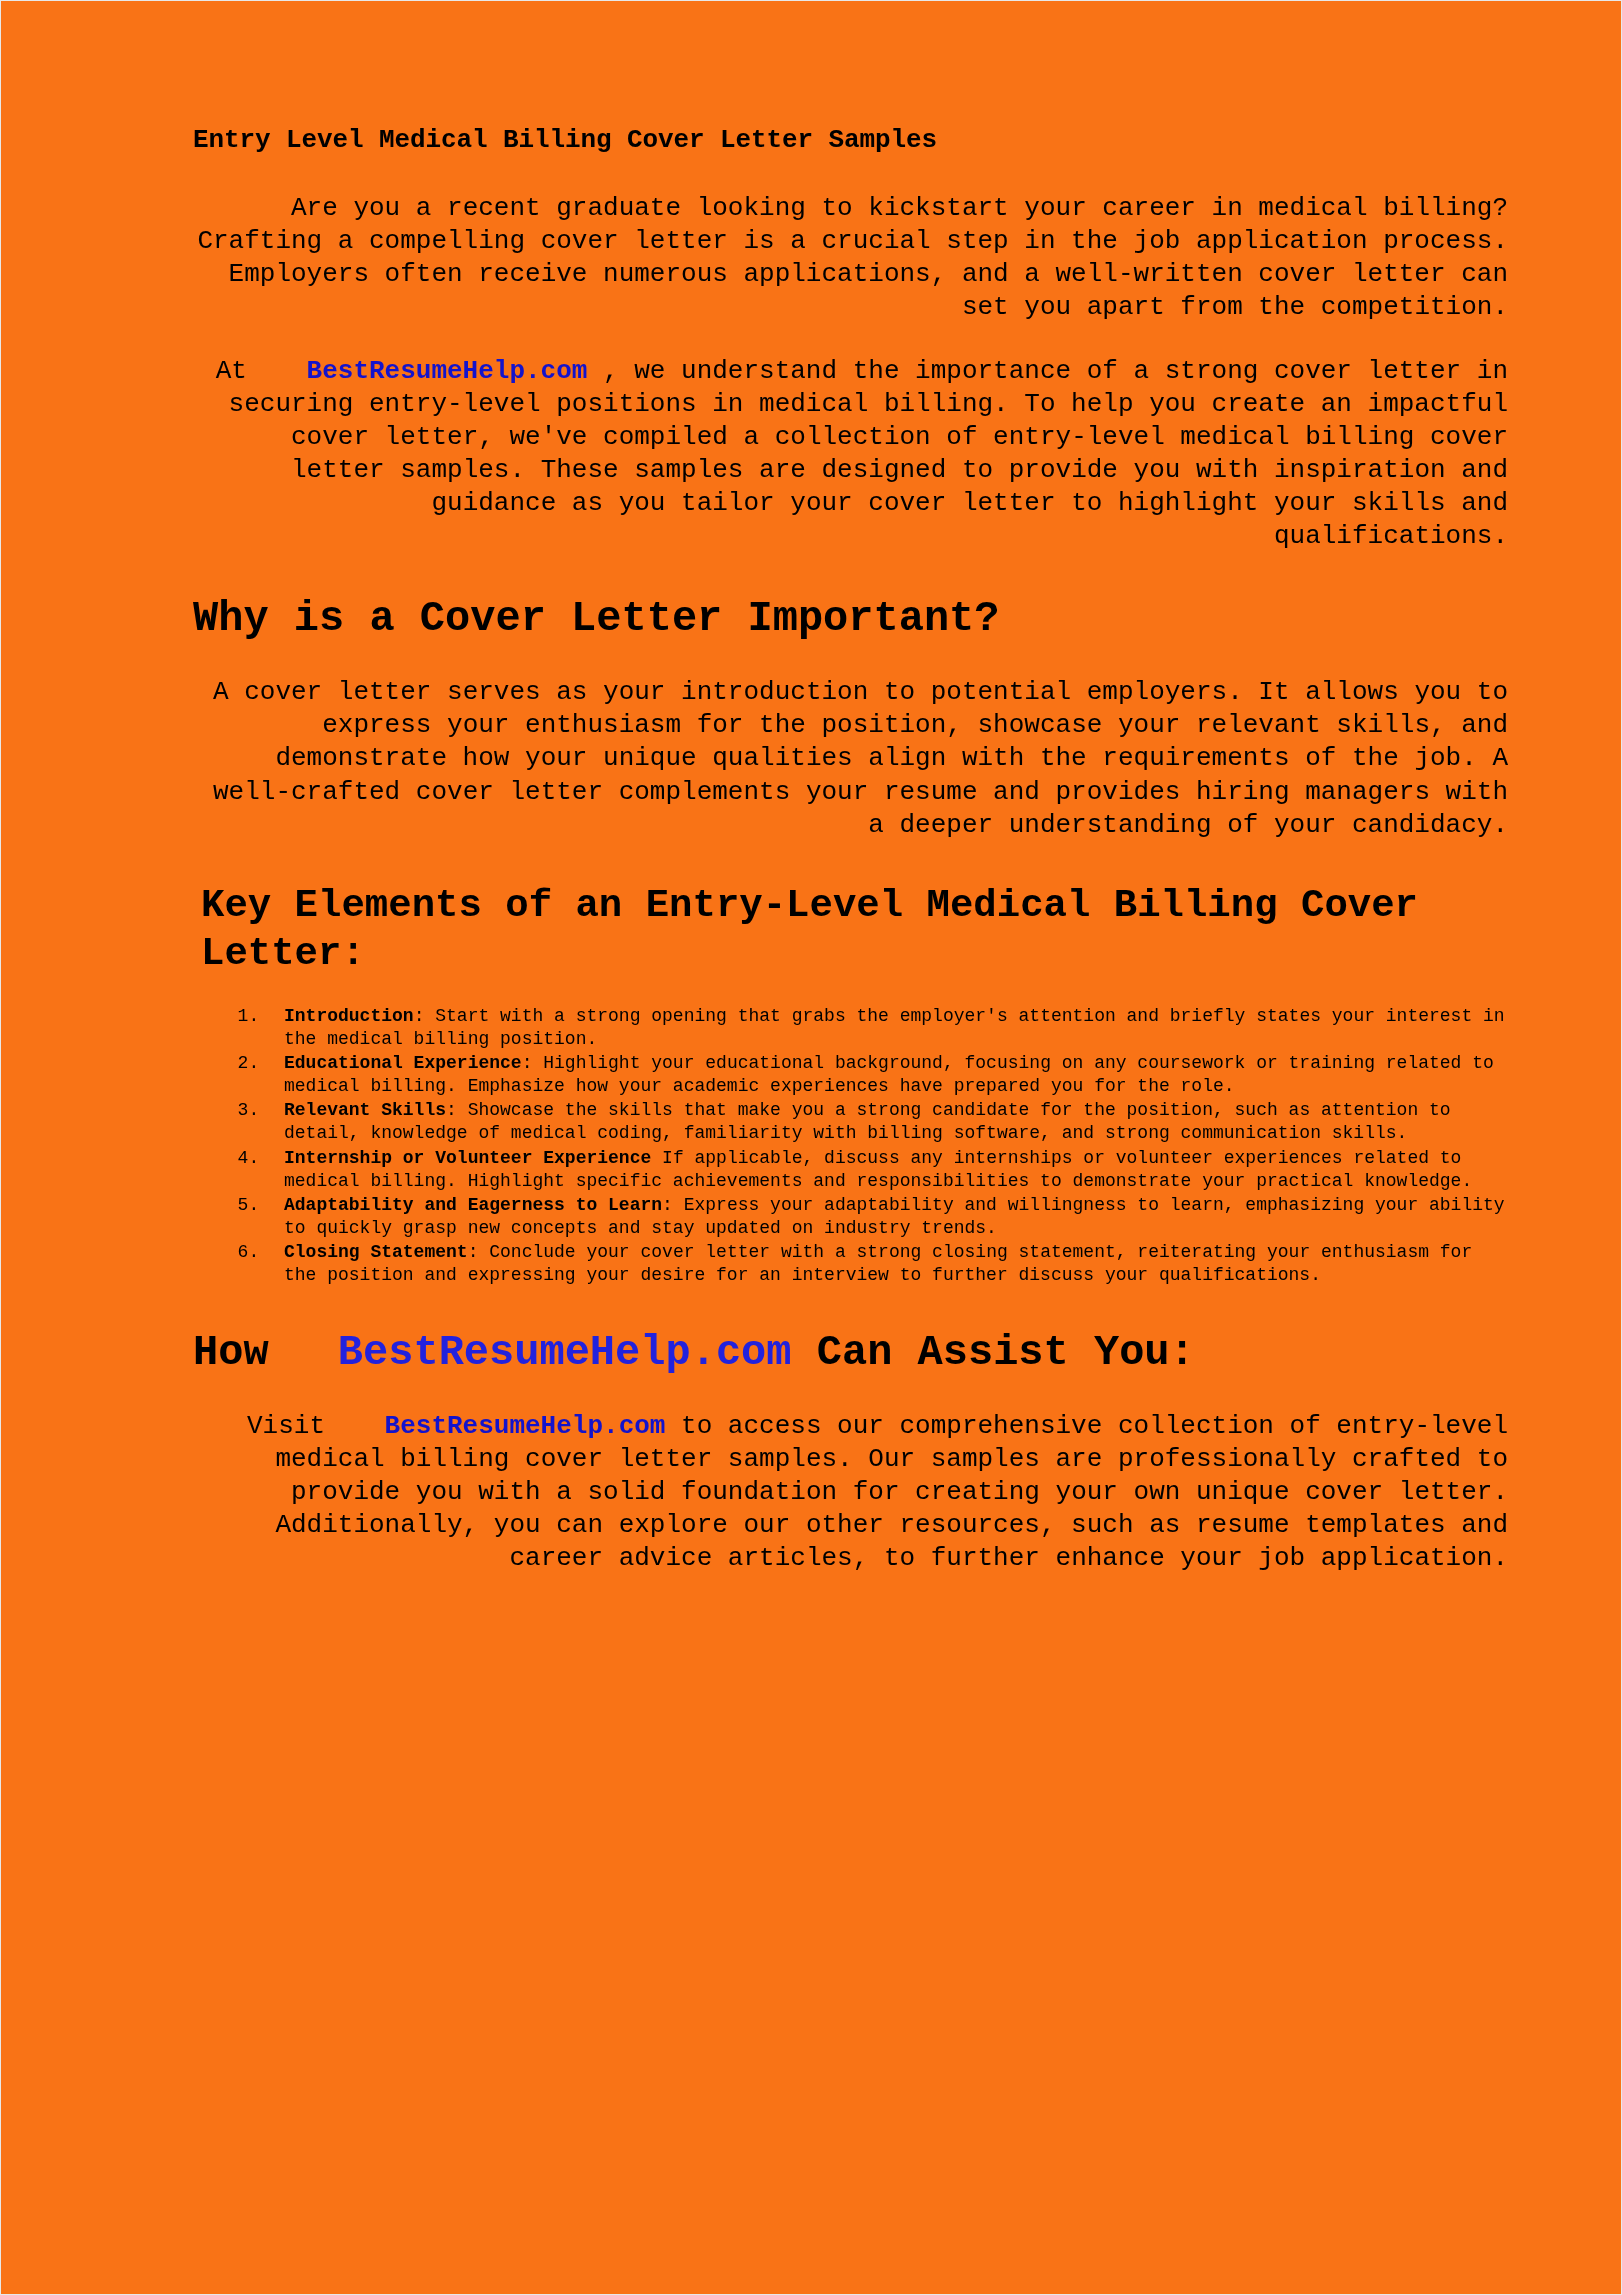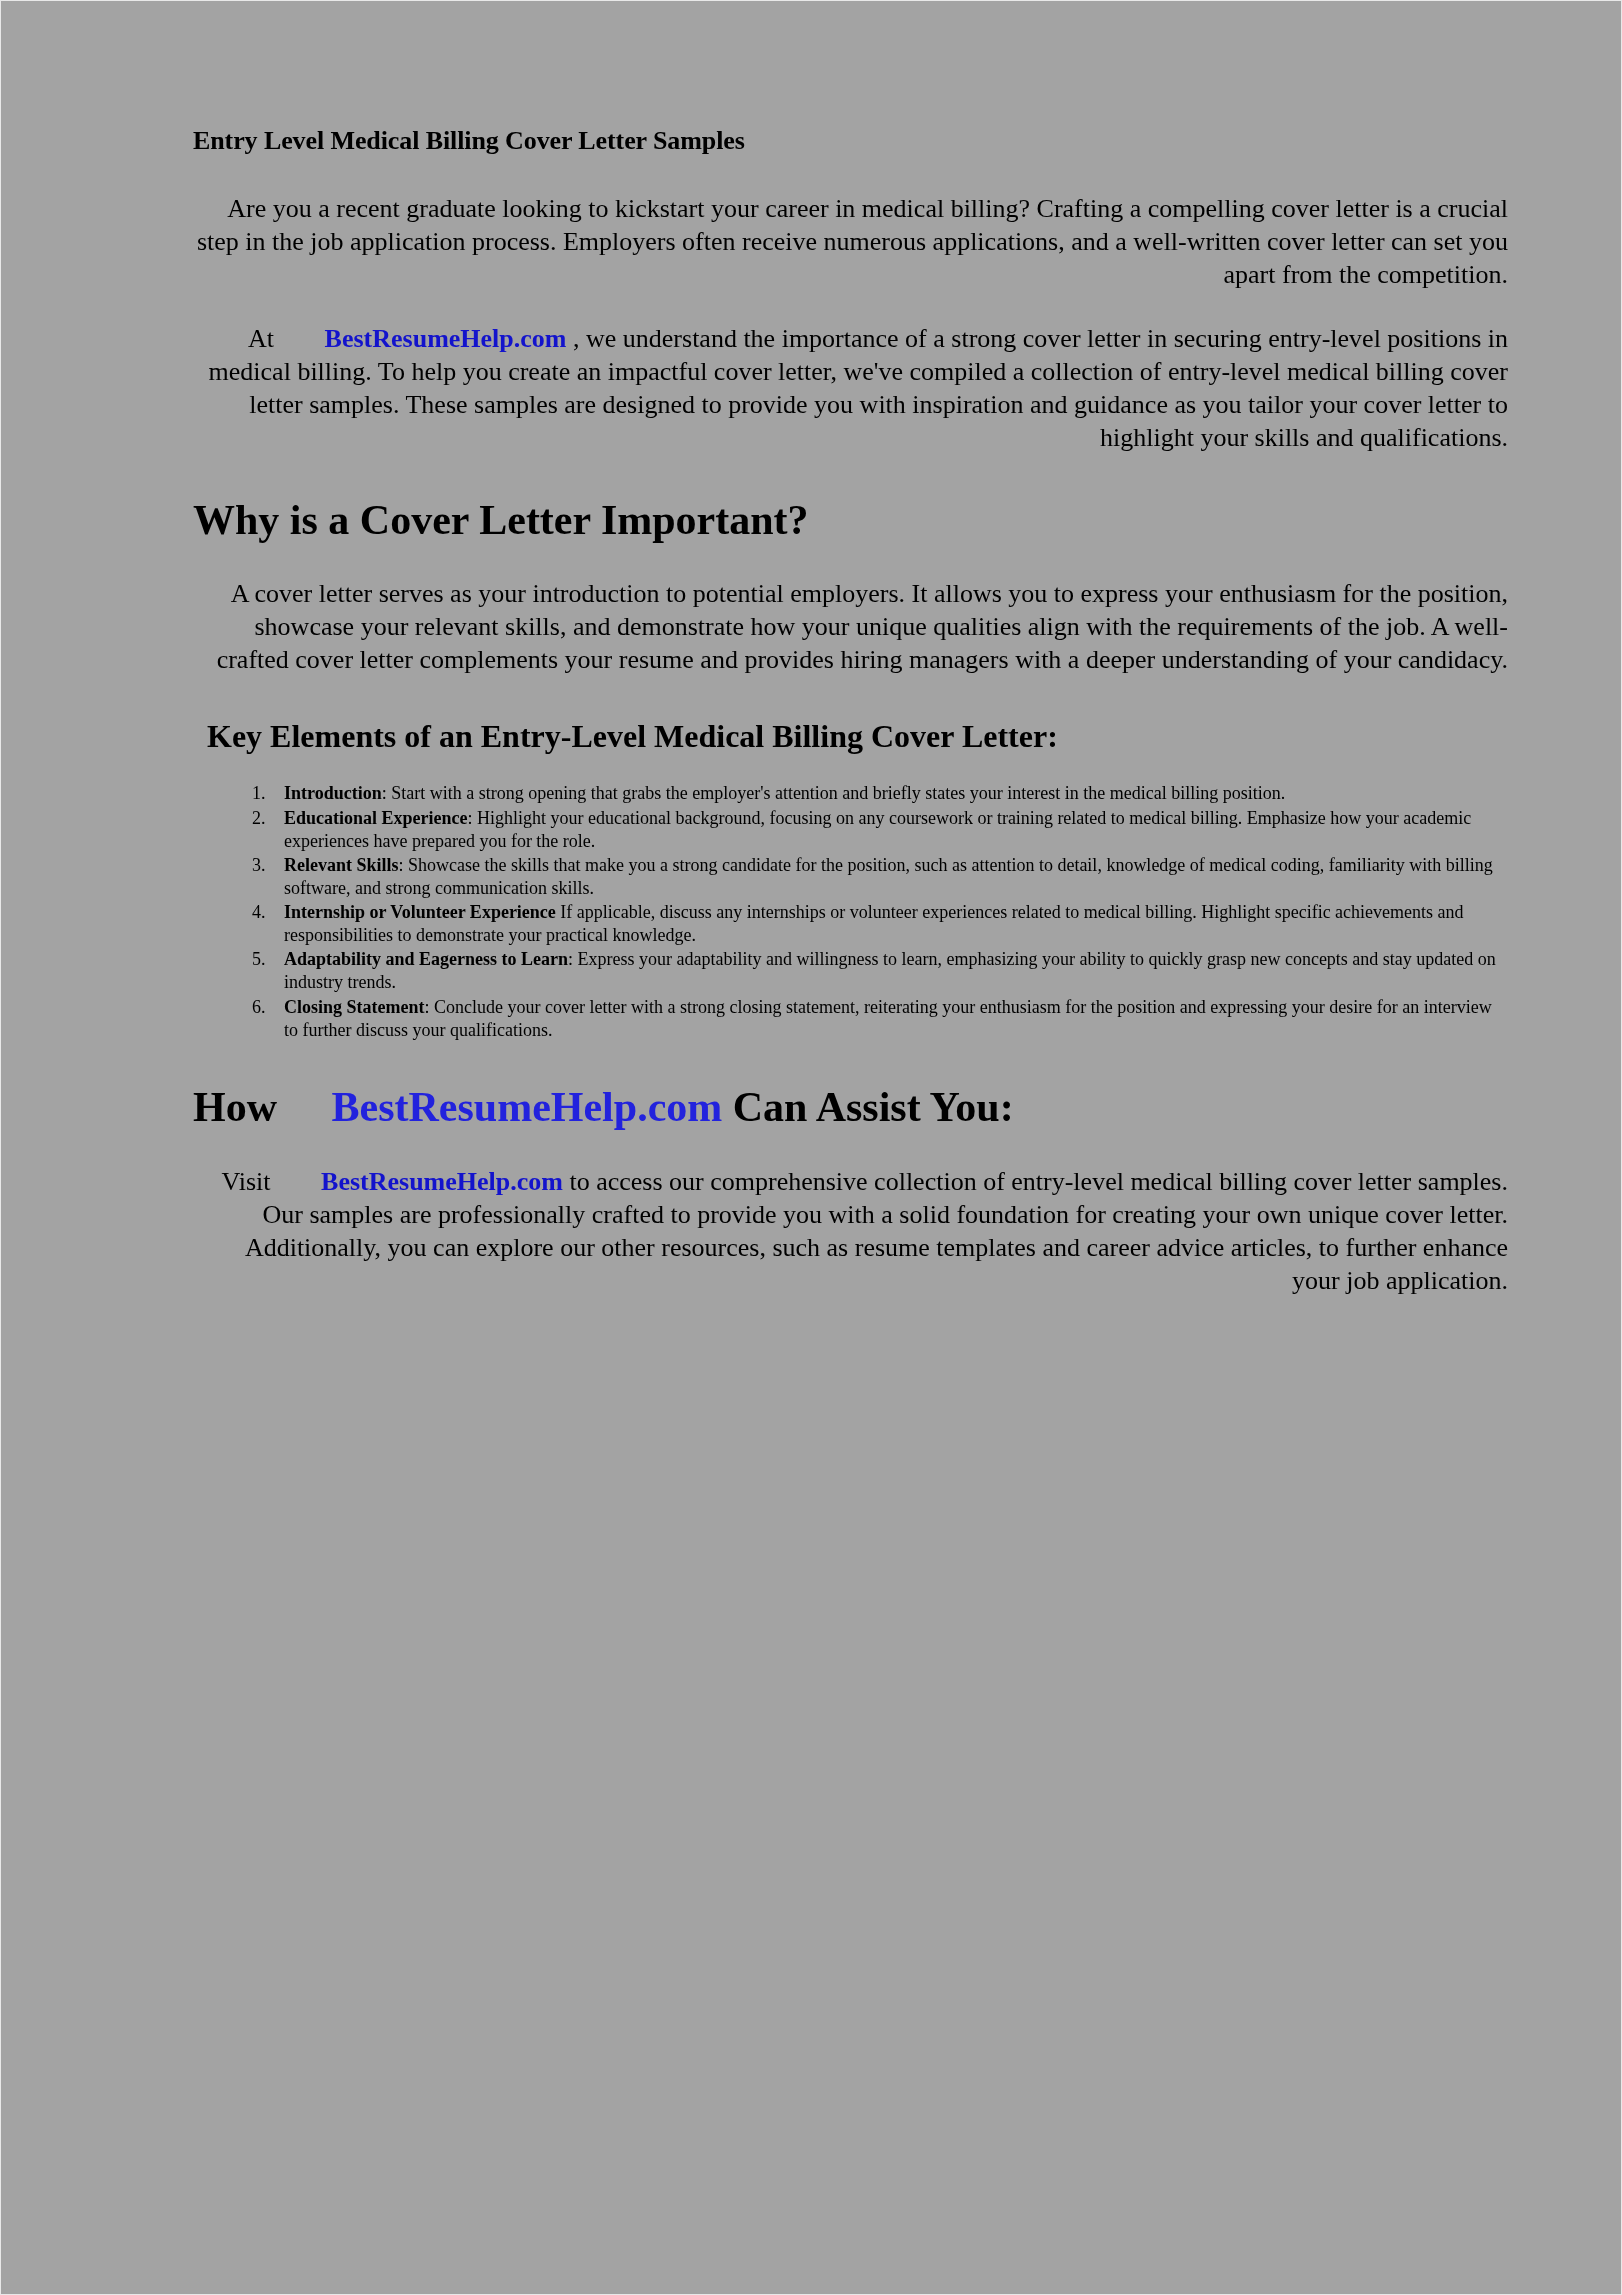--- a/index.html
+++ b/index.html
@@ -9,24 +9,25 @@
     background: #ffffff;
   }
   body {
     font-family: "Liberation Serif", "DejaVu Serif", serif;
     color: #000000;
   }
   .page {
     position: relative;
     width: 1622px;
     height: 2295px;
-    background: #a3a3a3;
+    background: #f97316;
     box-sizing: border-box;
     overflow: hidden;
     border: 0.8px solid #e8e8e8;
+    font-family: Liberation Mono, monospace;
   }
   .content {
     position: absolute;
     left: 192px;
     top: 123px;
     width: 1315px;
   }
   
   .doc-title,
   .para,
@@ -49,24 +50,24 @@
     margin: 0 0 31px 0;
     text-align: right;
   }
   .h2 {
     font-size: 42px;
     font-weight: bold;
     line-height: 1.25;
     margin: 40px 0 31px 0;
   }
   .h3 {
-    font-size: 32px;
+    font-size: 39px;
     font-weight: bold;
     line-height: 1.25;
-    margin: 40px 0 26px 14px;
+    margin: 40px 0 26px 8px;
   }
   .list {
     margin: 0 0 31px 0;
     padding-left: 77px;
     list-style-position: outside;
     list-style-type: decimal;
   }
   .list li {
     font-size: 18px;
     line-height: 1.27;

